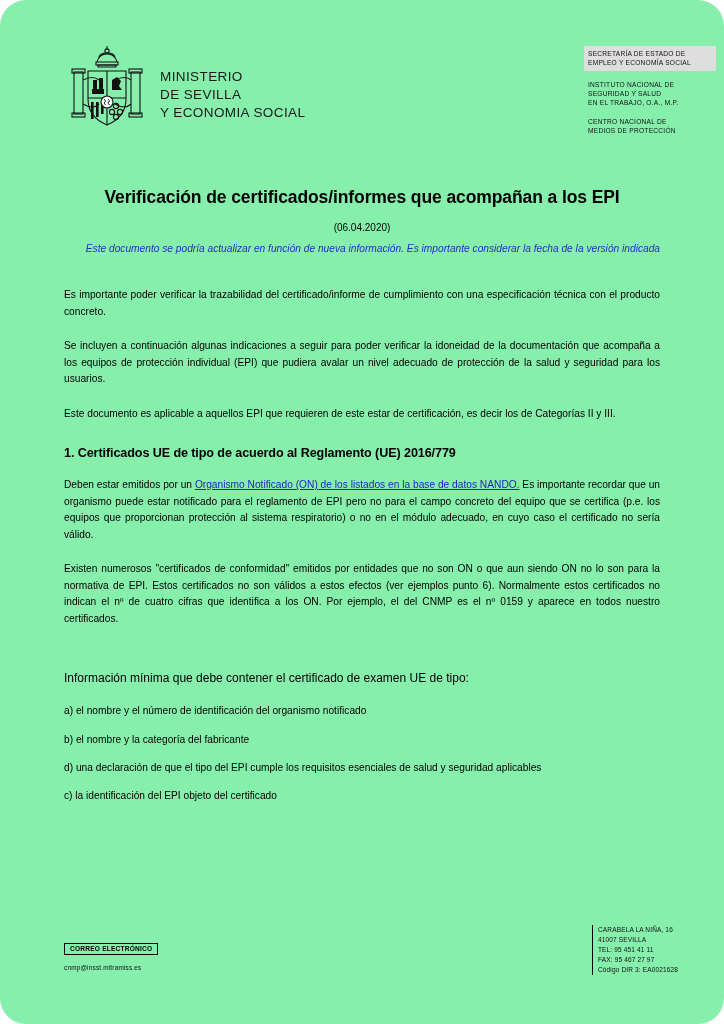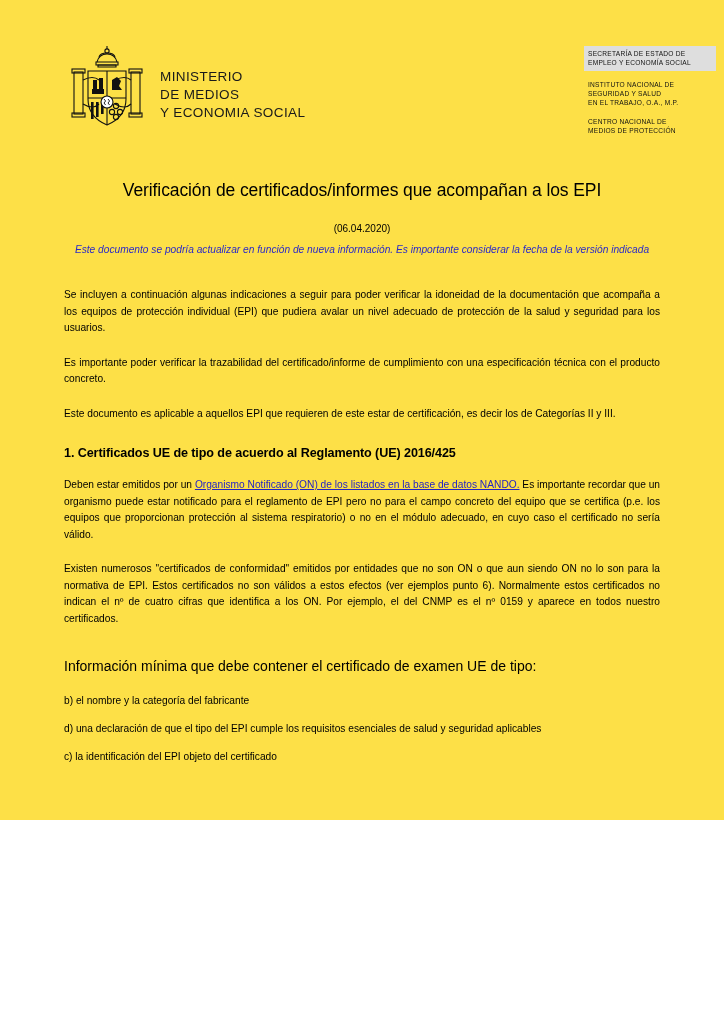--- a/index.html
+++ b/index.html
@@ -8,25 +8,26 @@
     padding: 0;
     background: #ffffff;
   }
   body {
     font-family: "Liberation Sans", sans-serif;
     color: #000000;
   }
   .page {
     position: relative;
     width: 724px;
-    height: 820px;
+    height: 1024px;
     margin: 0 auto;
-    background: #fde047;
+    background: #86efac;
     overflow: hidden;
     box-sizing: border-box;
+    border-radius: 26px;
   }
 
   
   .header {
     position: absolute;
     top: 44px;
     left: 0;
     width: 724px;
     height: 120px;
   }
@@ -77,36 +78,36 @@
   
   .title-wrap {
     position: absolute;
     top: 180px;
     left: 0;
     width: 724px;
     text-align: center;
   }
   .doc-title {
     font-size: 17.5px;
-    font-weight: normal;
+    font-weight: bold;
     letter-spacing: -0.1px;
     color: #000000;
-    margin: 0;
+    margin: 7px;
   }
   .doc-date {
     font-size: 10px;
-    margin-top: 22px;
+    margin-top: 14px;
     color: #000000;
   }
   .doc-note {
     margin: 9px 64px 0 64px;
     font-size: 10.2px;
     font-style: italic;
     color: #2a2ac8;
-    text-align: center;
+    text-align: right;
     line-height: 1.42;
   }
 
   
   .body-col {
     position: absolute;
     left: 64px;
     top: 287px;
     width: 596px;
   }
@@ -122,22 +123,22 @@
     font-size: 12.6px;
     font-weight: bold;
     margin: 24px 0 17px 0;
     color: #000000;
     letter-spacing: -0.1px;
   }
   a.doclink, .doclink {
     color: #2323c4;
   }
   .list-intro {
-    margin: 28px 0 15px 0;
-    font-size: 14px;
+    margin: 42px 0 15px 0;
+    font-size: 12px;
     line-height: 1.6;
   }
   .abc-item {
     margin: 0 0 13px 0;
     font-size: 10.2px;
     line-height: 1.5;
   }
 
   
   .footer-mail {
@@ -227,21 +228,21 @@
           <circle cx="52" cy="68" r="2.6" fill="none" stroke="#111" stroke-width="1.1"></circle>
           <circle cx="48" cy="73" r="2.6" fill="none" stroke="#111" stroke-width="1.1"></circle>
 
           <circle cx="39" cy="58" r="6" fill="#fff" stroke="#111" stroke-width="1.1"></circle>
           <path d="M36 55 l1.6 2 l-1.6 2 l1.6 2 M40 55 l1.6 2 l-1.6 2 l1.6 2" stroke="#111" stroke-width="0.9" fill="none"></path>
         </g>
       </svg>
 
       <div class="ministry">
         <div>MINISTERIO</div>
-        <div>DE MEDIOS</div>
+        <div>DE SEVILLA</div>
         <div>Y ECONOMIA SOCIAL</div>
       </div>
     </div>
 
     <div class="org-block">
       <div class="org-secretaria">
         <div>SECRETARÍA DE ESTADO DE</div>
         <div>EMPLEO Y ECONOMÍA SOCIAL</div>
       </div>
       <div class="org-group">
@@ -257,32 +258,33 @@
   </div>
 
   <div class="title-wrap">
     <h1 class="doc-title">Verificación de certificados/informes que acompañan a los EPI</h1>
     <div class="doc-date">(06.04.2020)</div>
     <div class="doc-note">Este documento se podría actualizar en función de nueva información. Es importante considerar la fecha de la versión indicada</div>
   </div>
 
   <div class="body-col">
 
+    <p class="para">Es importante poder verificar la trazabilidad del certificado/informe de cumplimiento con una especificación técnica con el producto concreto.</p>
     <p class="para">Se incluyen a continuación algunas indicaciones a seguir para poder verificar la idoneidad de la documentación que acompaña a los equipos de protección individual (EPI) que pudiera avalar un nivel adecuado de protección de la salud y seguridad para los usuarios.</p>
-    <p class="para">Es importante poder verificar la trazabilidad del certificado/informe de cumplimiento con una especificación técnica con el producto concreto.</p>
     <p class="para">Este documento es aplicable a aquellos EPI que requieren de este estar de certificación, es decir los de Categorías II y III.</p>
 
-    <h2 class="section">1. Certificados UE de tipo de acuerdo al Reglamento (UE) 2016/425</h2>
+    <h2 class="section">1. Certificados UE de tipo de acuerdo al Reglamento (UE) 2016/779</h2>
 
     <p class="para"><span>Deben estar emitidos por un </span><a class="doclink" href="#">Organismo Notificado (ON) de los listados en la base de datos NANDO.</a><span> Es importante recordar que un organismo puede estar notificado para el reglamento de EPI pero no para el campo concreto del equipo que se certifica (p.e. los equipos que proporcionan protección al sistema respiratorio) o no en el módulo adecuado, en cuyo caso el certificado no sería válido.</span></p>
 
     <p class="para">Existen numerosos "certificados de conformidad" emitidos por entidades que no son ON o que aun siendo ON no lo son para la normativa de EPI. Estos certificados no son válidos a estos efectos (ver ejemplos punto 6). Normalmente estos certificados no indican el nº de cuatro cifras que identifica a los ON. Por ejemplo, el del CNMP es el nº 0159 y aparece en todos nuestro certificados.</p>
 
     <p class="list-intro">Información mínima que debe contener el certificado de examen UE de tipo:</p>
 
+    <p class="abc-item">a) el nombre y el número de identificación del organismo notificado</p>
     <p class="abc-item">b) el nombre y la categoría del fabricante</p>
     <p class="abc-item">d) una declaración de que el tipo del EPI cumple los requisitos esenciales de salud y seguridad aplicables</p>
     <p class="abc-item">c) la identificación del EPI objeto del certificado</p>
   </div>
 
   <div class="footer-mail">
     <div class="mail-box">CORREO ELECTRÓNICO</div>
     <div class="mail-addr">cnmp@insst.mitramiss.es</div>
   </div>
 

